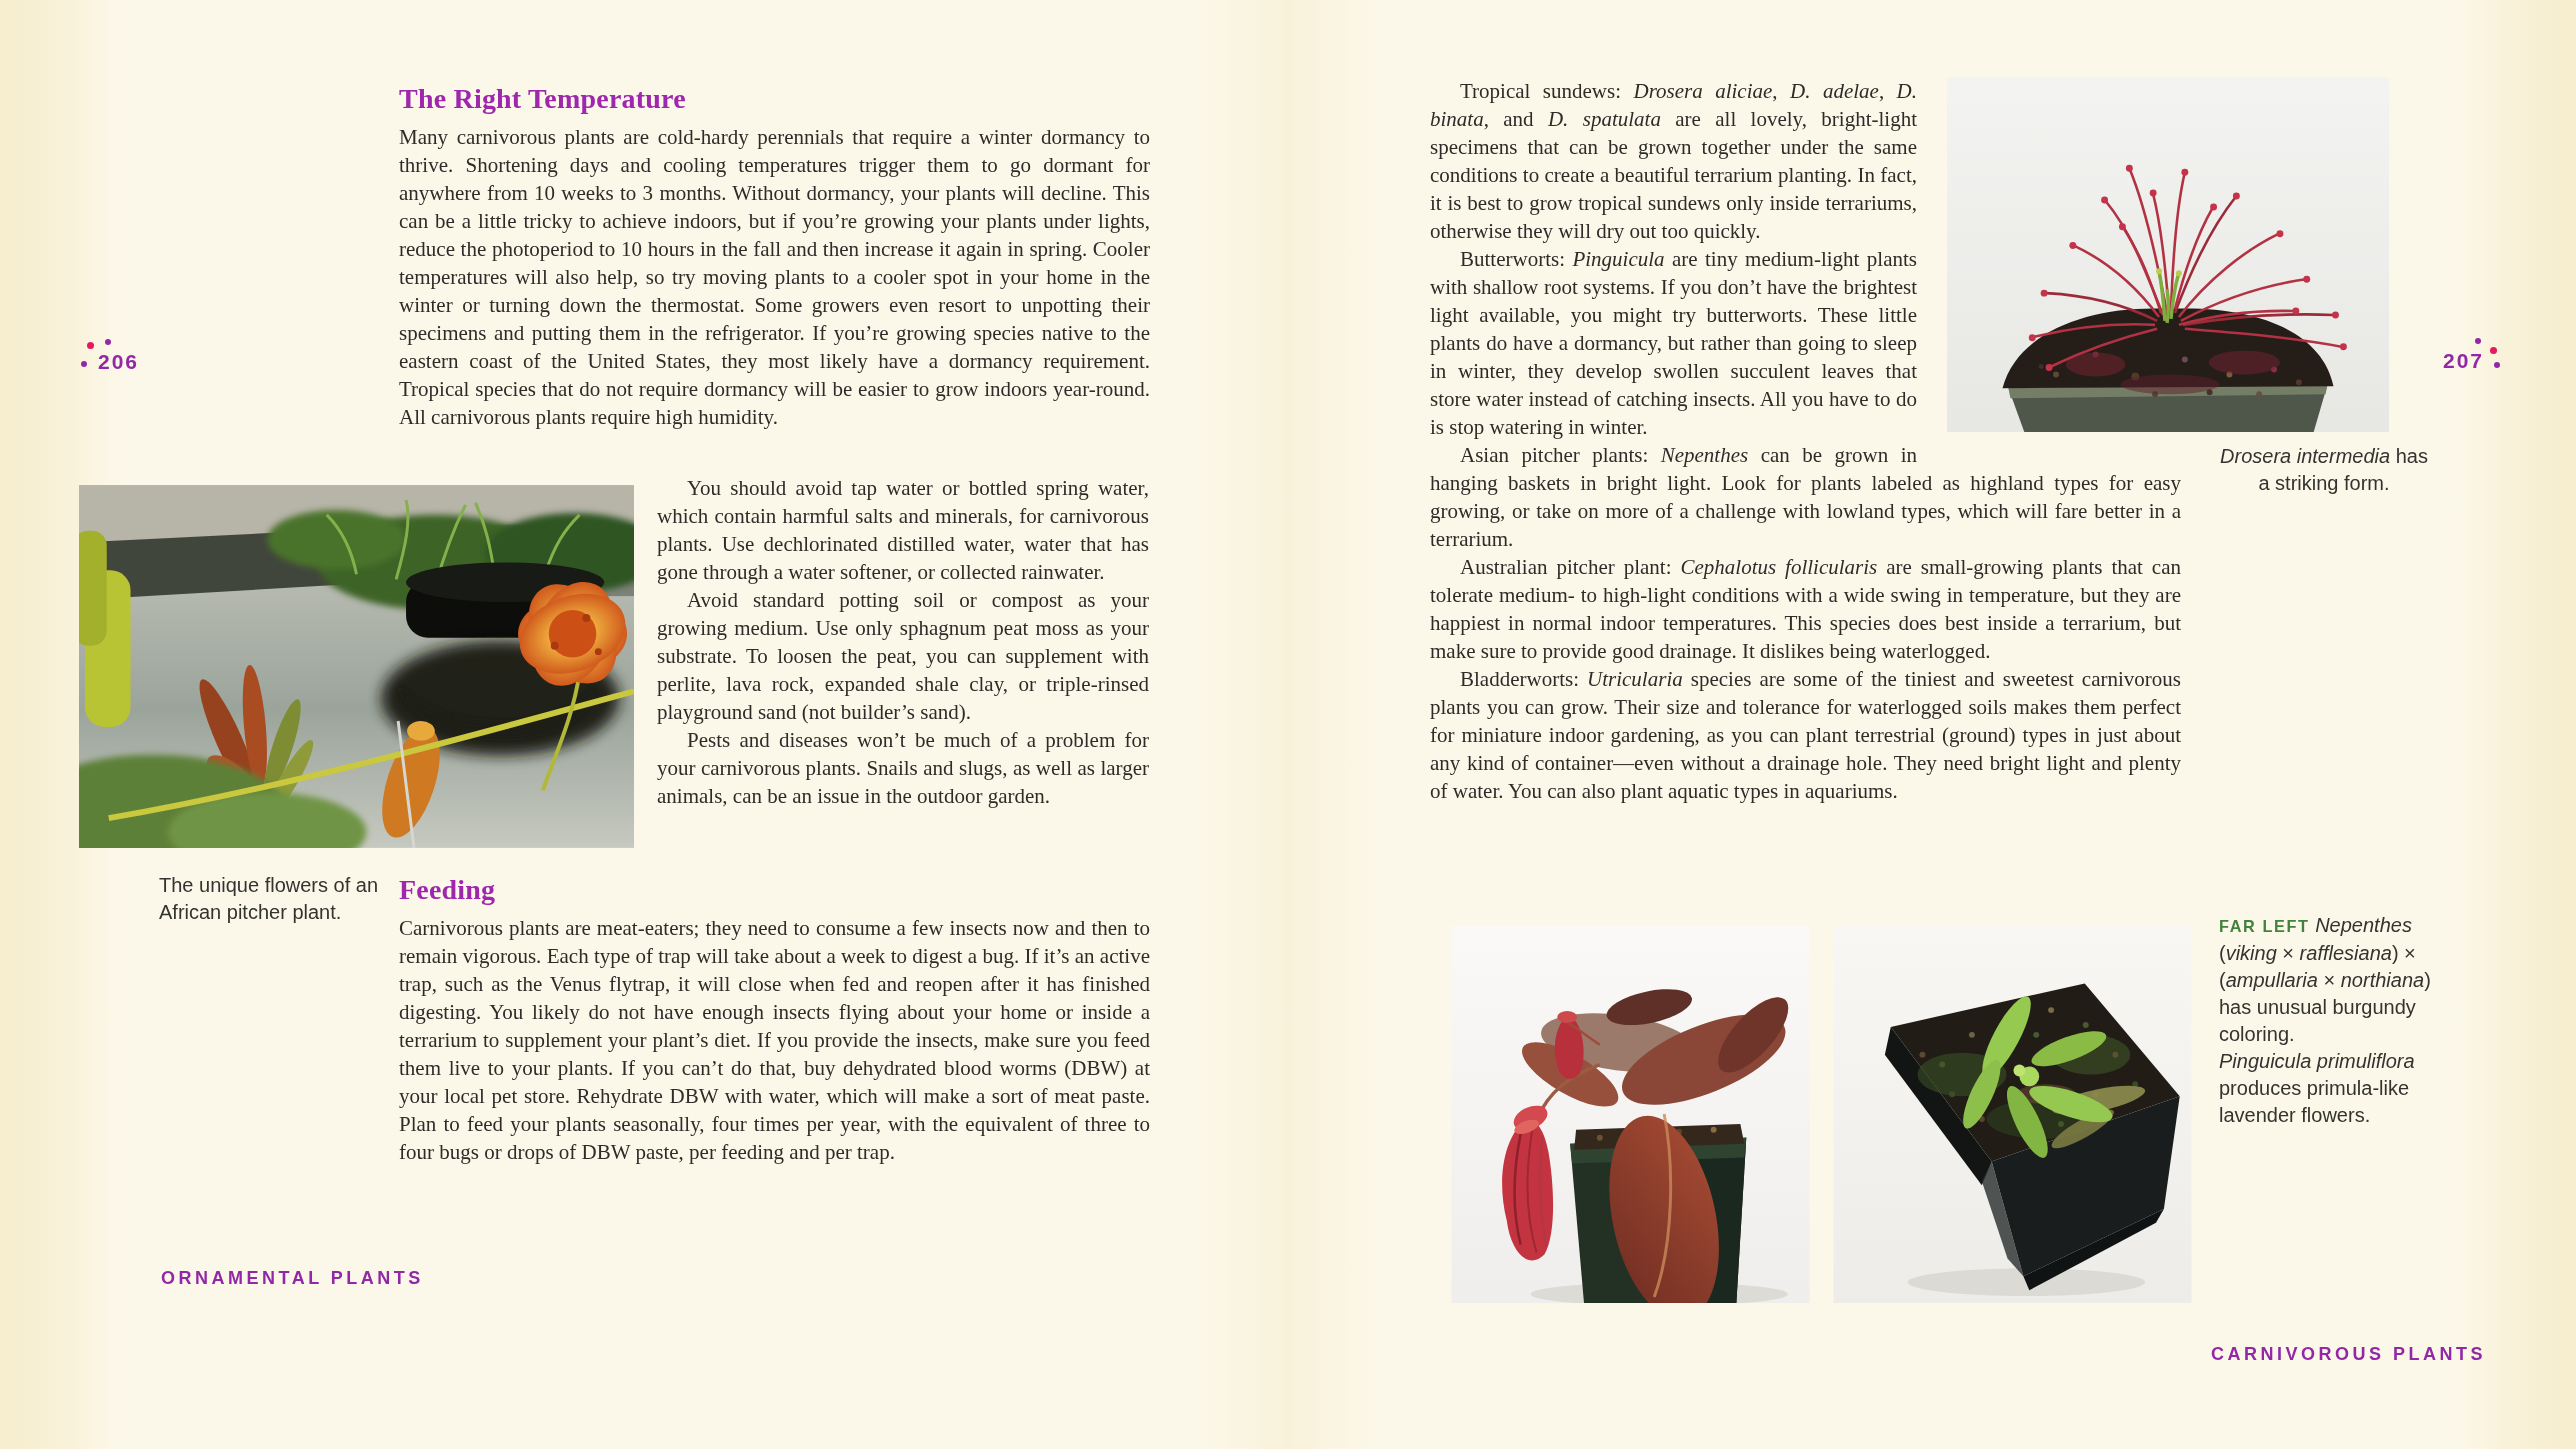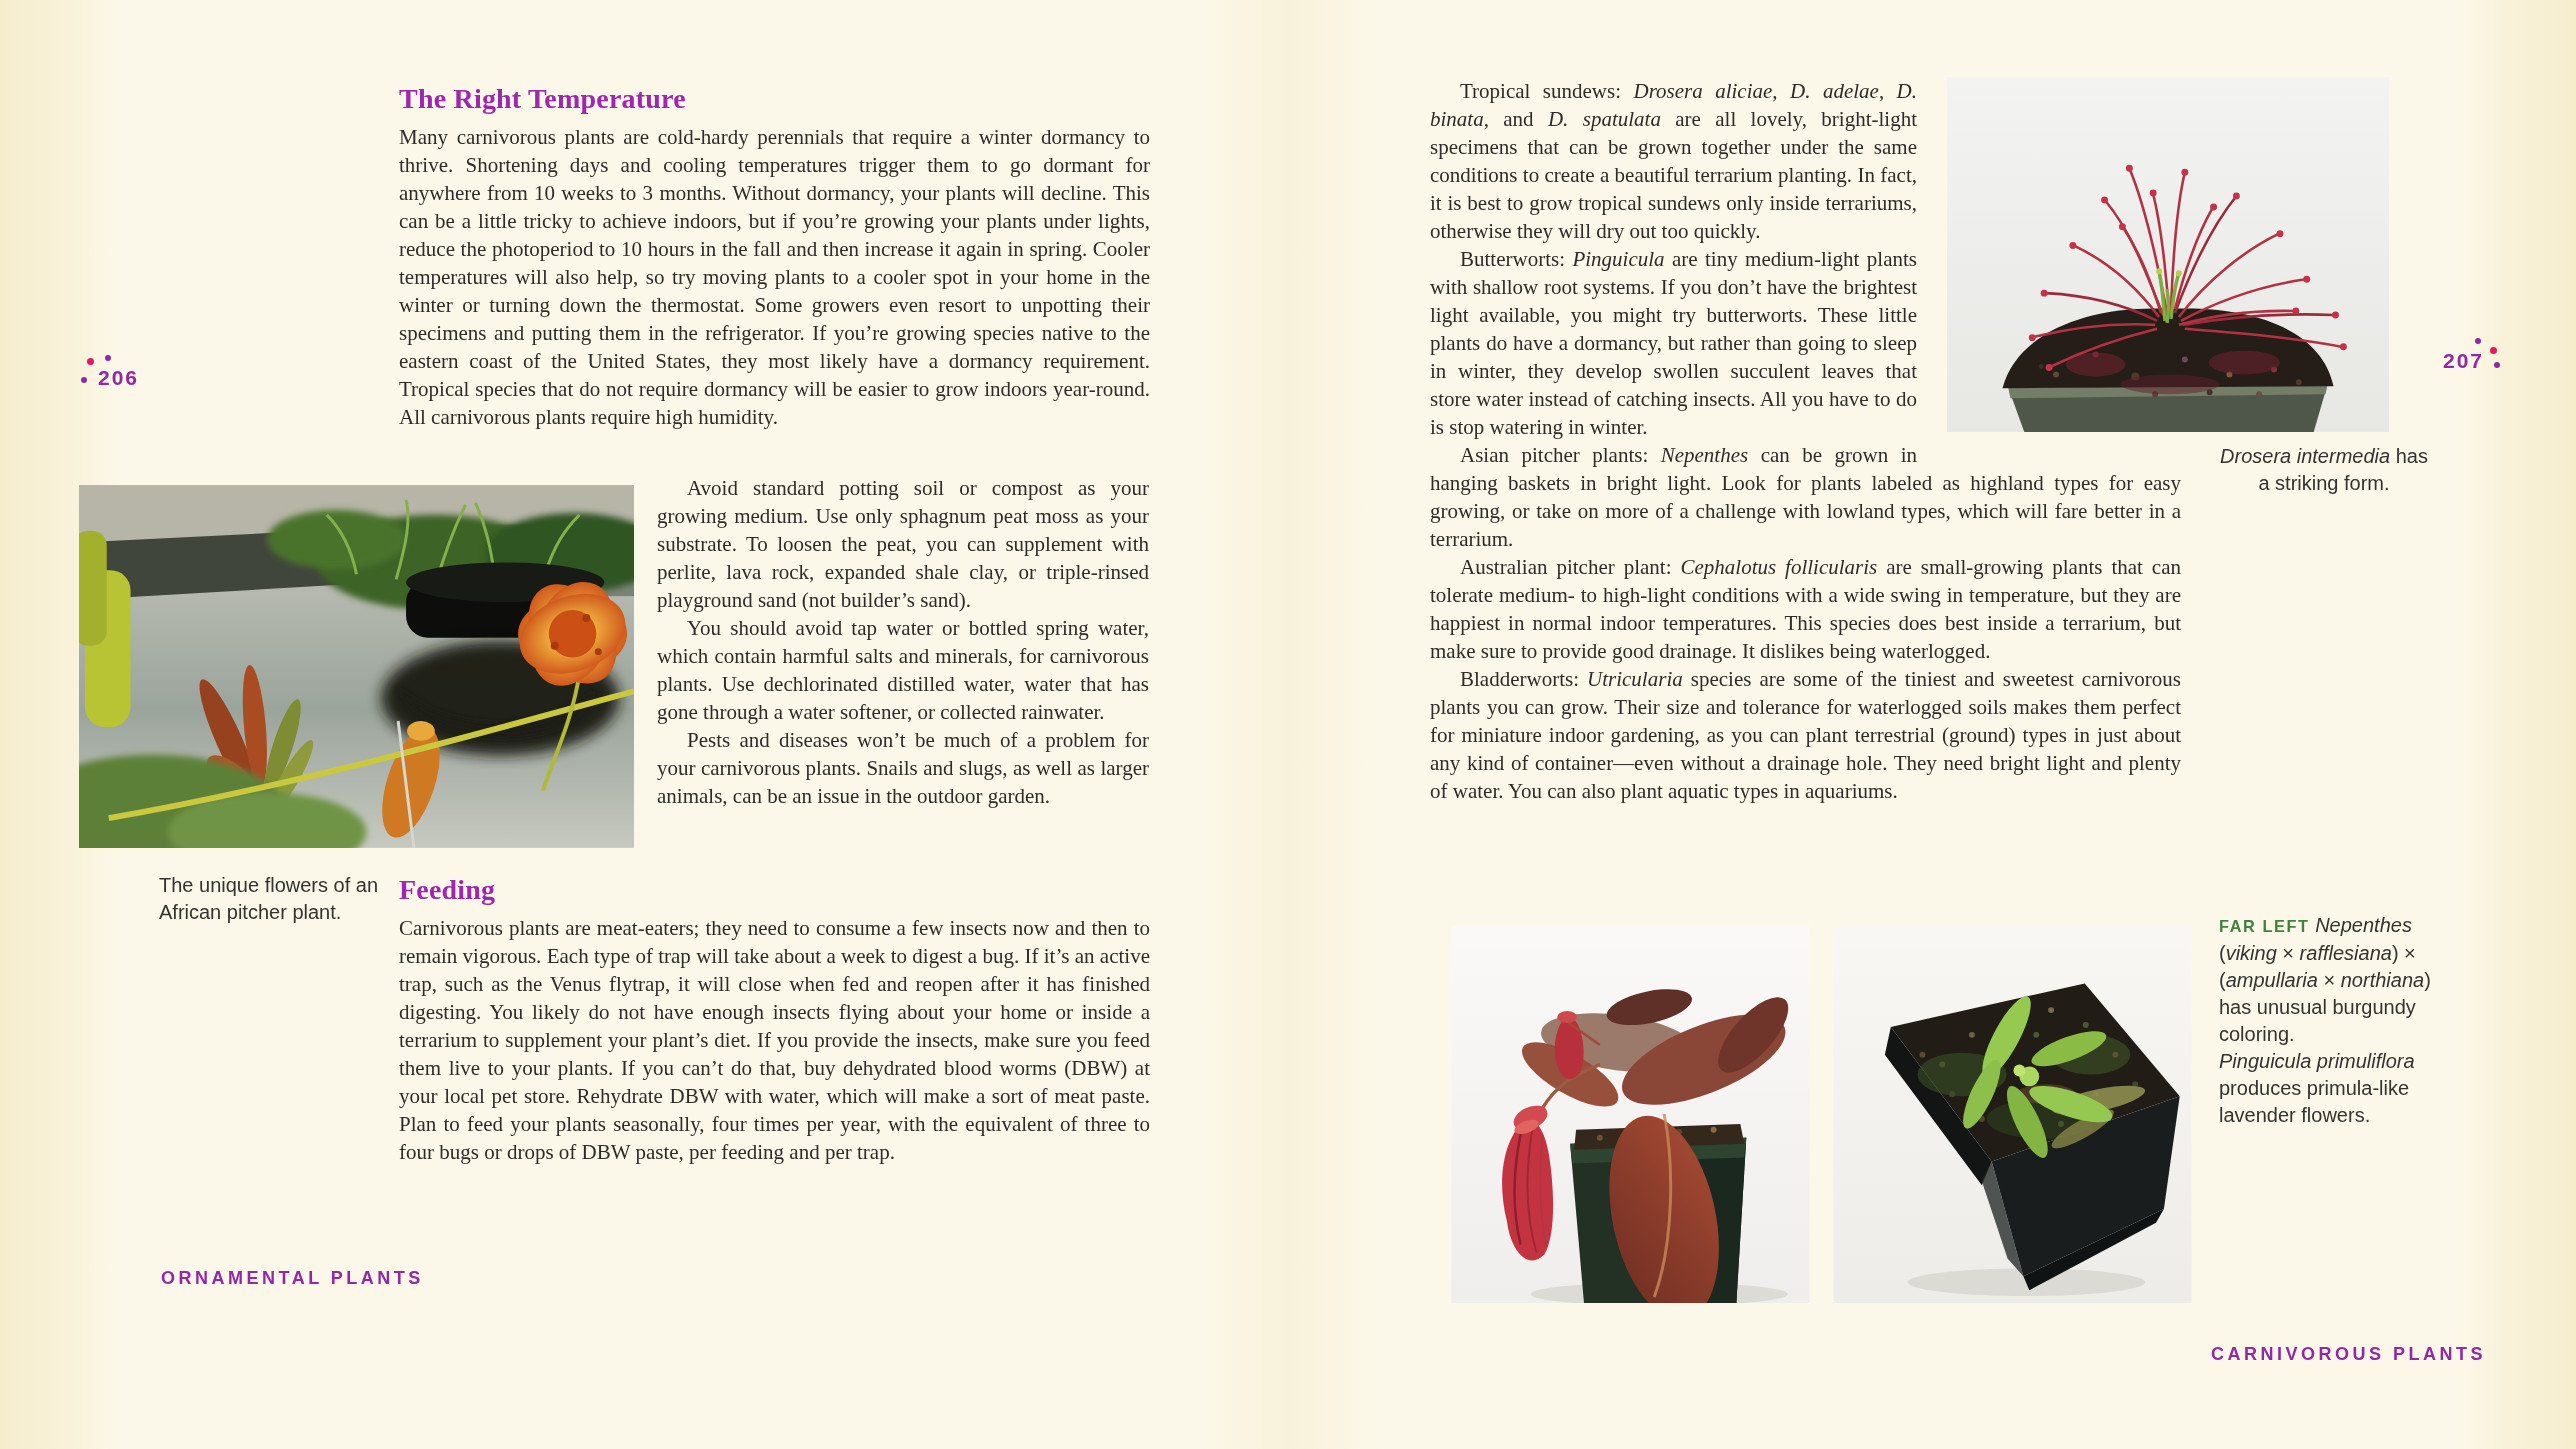--- a/index.html
+++ b/index.html
@@ -51,21 +51,21 @@
     margin:0 -208px 34px 30px;
   }
   svg{display:block;}
   p.caption + p.caption{}
 </style>
 </head>
 <body>
 
 <div class="spread">
 
-  <div class="abs pagenum" style="left:61px;top:348px;">
+  <div class="abs pagenum" style="left:61px;top:332px;">
     <span class="dot crimson" style="left:26px;top:10px;width:7px;height:7px;"></span>
     <span class="dot purple" style="left:44px;top:7px;width:6px;height:6px;"></span>
     <span class="dot purple" style="left:20px;top:29px;width:6px;height:6px;"></span>
     <span class="num" style="left:37px;top:18px;">206</span>
   </div>
 
   <div class="abs" style="left:399px;top:83px;width:751px;">
     <h2 class="heading">The Right Temperature</h2>
     <p class="body-text">Many carnivorous plants are cold-hardy perennials that require a winter dormancy to thrive. Shortening days and cooling temperatures trigger them to go dormant for anywhere from 10 weeks to 3 months. Without dormancy, your plants will decline. This can be a little tricky to achieve indoors, but if you’re growing your plants under lights, reduce the photoperiod to 10 hours in the fall and then increase it again in spring. Cooler temperatures will also help, so try moving plants to a cooler spot in your home in the winter or turning down the thermostat. Some growers even resort to unpotting their specimens and putting them in the refrigerator. If you’re growing species native to the eastern coast of the United States, they most likely have a dormancy requirement. Tropical species that do not require dormancy will be easier to grow indoors year-round. All carnivorous plants require high humidity.</p>
   </div>
@@ -132,22 +132,22 @@
         <circle r="24" fill="#cc4f16"></circle>
         <circle cx="-18" cy="12" r="4" fill="#a83a0e"></circle>
           <circle cx="14" cy="-16" r="4" fill="#a83a0e"></circle>
         <circle cx="26" cy="18" r="3.5" fill="#a83a0e"></circle>
       </g>
       <path d="M322,238 L338,366" stroke="#d6d7d1" stroke-width="3" fill="none"></path>
     </svg>
   </div>
 
   <div class="abs" style="left:657px;top:474px;width:492px;">
+    <p class="body-text ind">You should avoid tap water or bottled spring water, which contain harmful salts and minerals, for carnivorous plants. Use dechlorinated distilled water, water that has gone through a water softener, or collected rainwater.</p>
     <p class="body-text ind">Avoid standard potting soil or compost as your growing medium. Use only sphagnum peat moss as your substrate. To loosen the peat, you can supplement with perlite, lava rock, expanded shale clay, or triple-rinsed playground sand (not builder’s sand).</p>
-    <p class="body-text ind">You should avoid tap water or bottled spring water, which contain harmful salts and minerals, for carnivorous plants. Use dechlorinated distilled water, water that has gone through a water softener, or collected rainwater.</p>
     <p class="body-text ind">Pests and diseases won’t be much of a problem for your carnivorous plants. Snails and slugs, as well as larger animals, can be an issue in the outdoor garden.</p>
   </div>
 
   <p class="abs caption" style="left:159px;top:872px;width:230px;">The unique flowers of an African pitcher plant.</p>
 
   <div class="abs" style="left:399px;top:874px;width:751px;">
     <h2 class="heading">Feeding</h2>
     <p class="body-text">Carnivorous plants are meat-eaters; they need to consume a few insects now and then to remain vigorous. Each type of trap will take about a week to digest a bug. If it’s an active trap, such as the Venus flytrap, it will close when fed and reopen after it has finished digesting. You likely do not have enough insects flying about your home or inside a terrarium to supplement your plant’s diet. If you provide the insects, make sure you feed them live to your plants. If you can’t do that, buy dehydrated blood worms (DBW) at your local pet store. Rehydrate DBW with water, which will make a sort of meat paste. Plan to feed your plants seasonally, four times per year, with the equivalent of three to four bugs or drops of DBW paste, per feeding and per trap.</p>
   </div>
 

